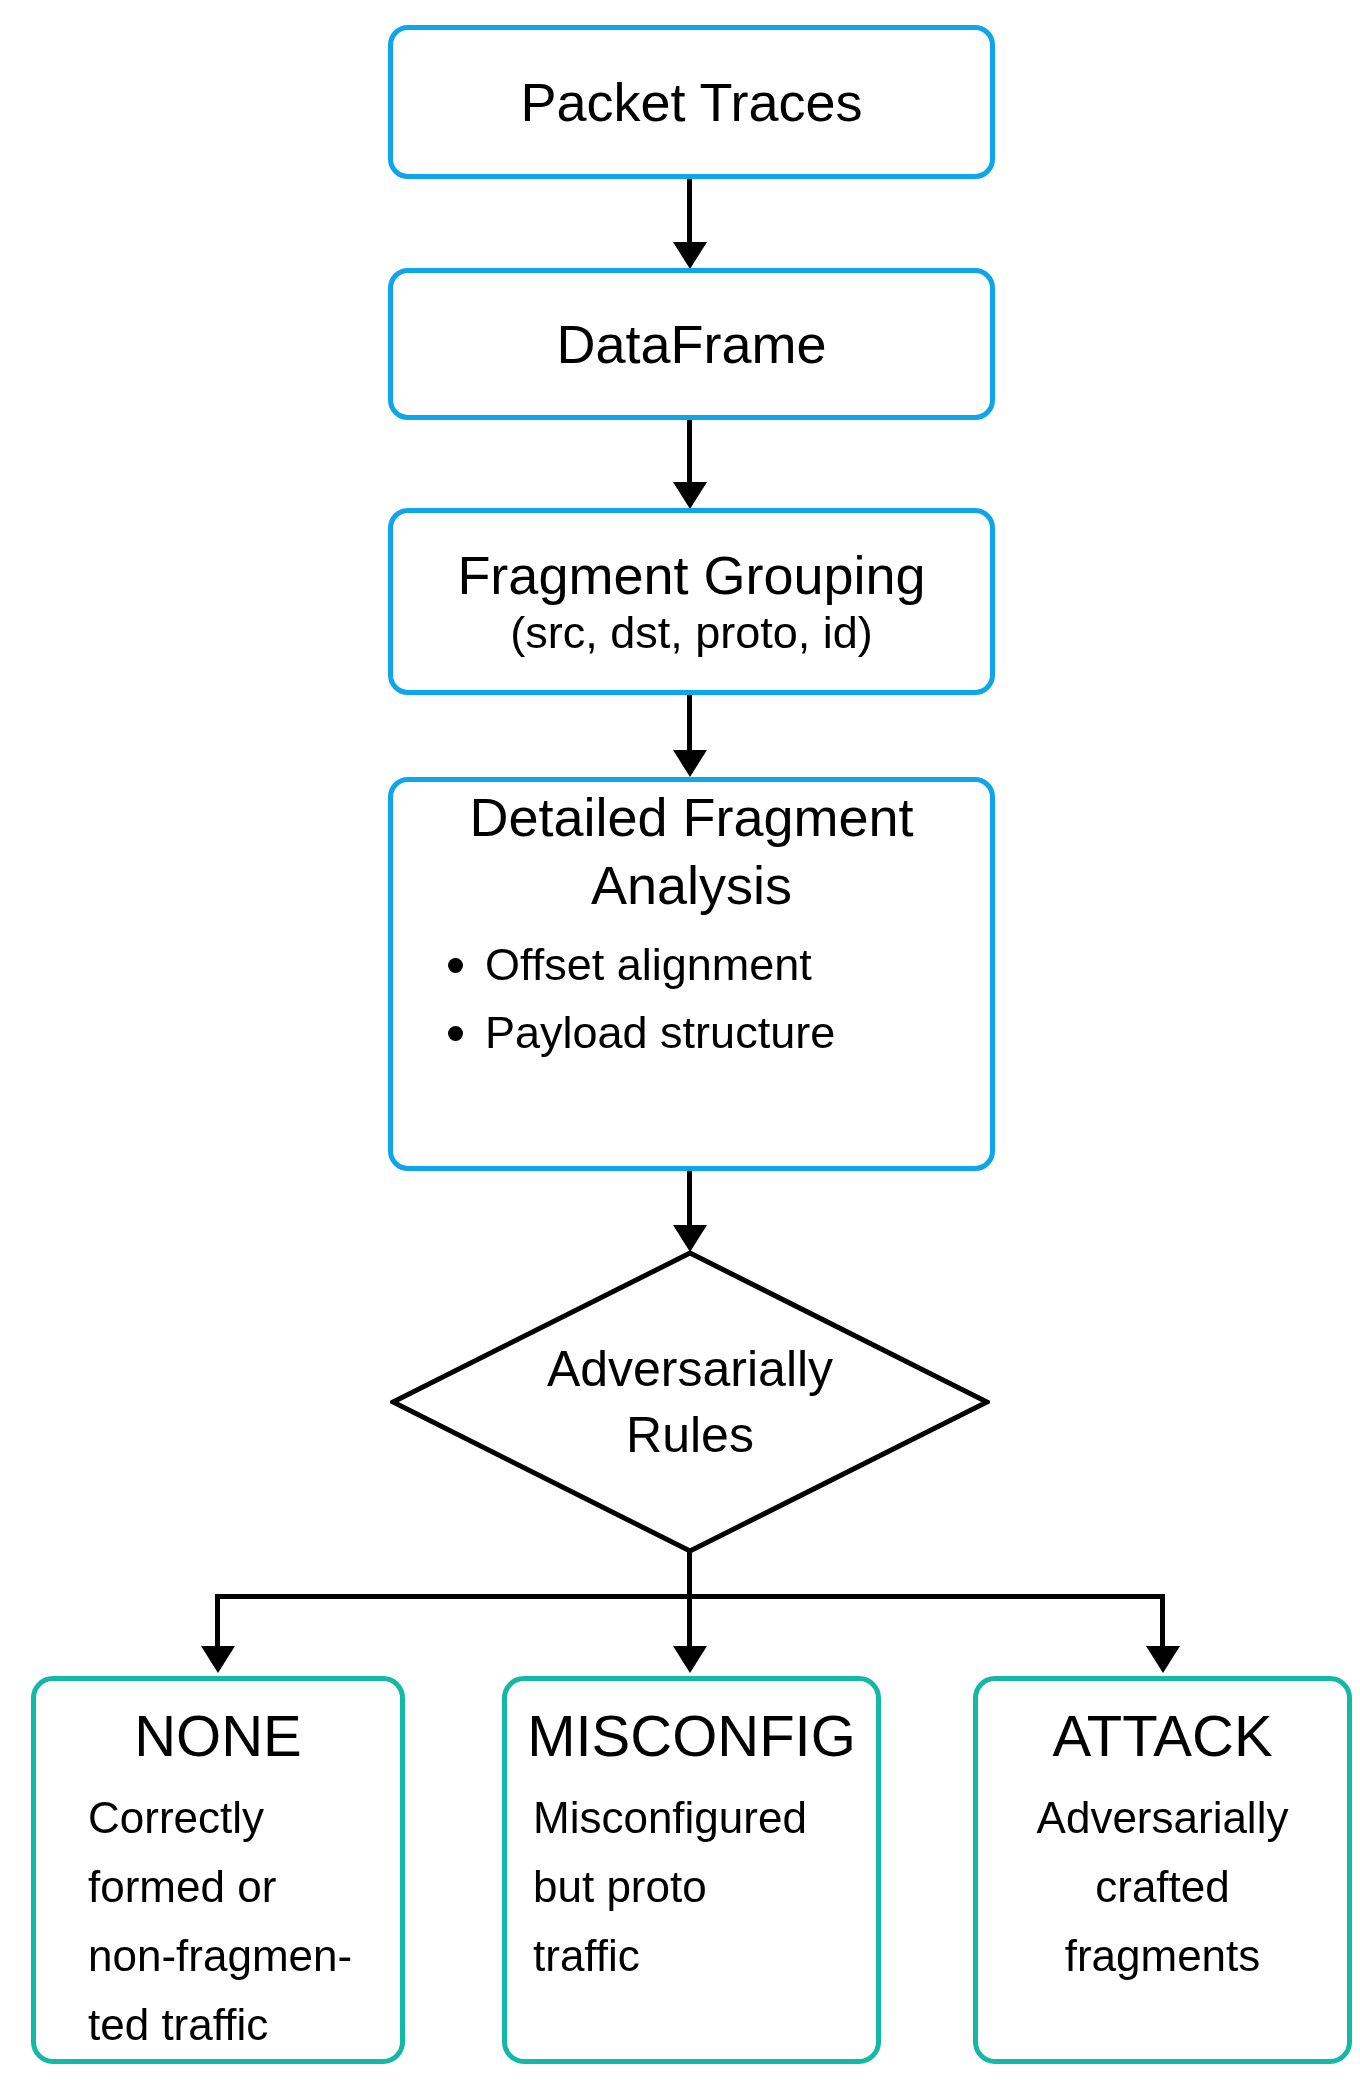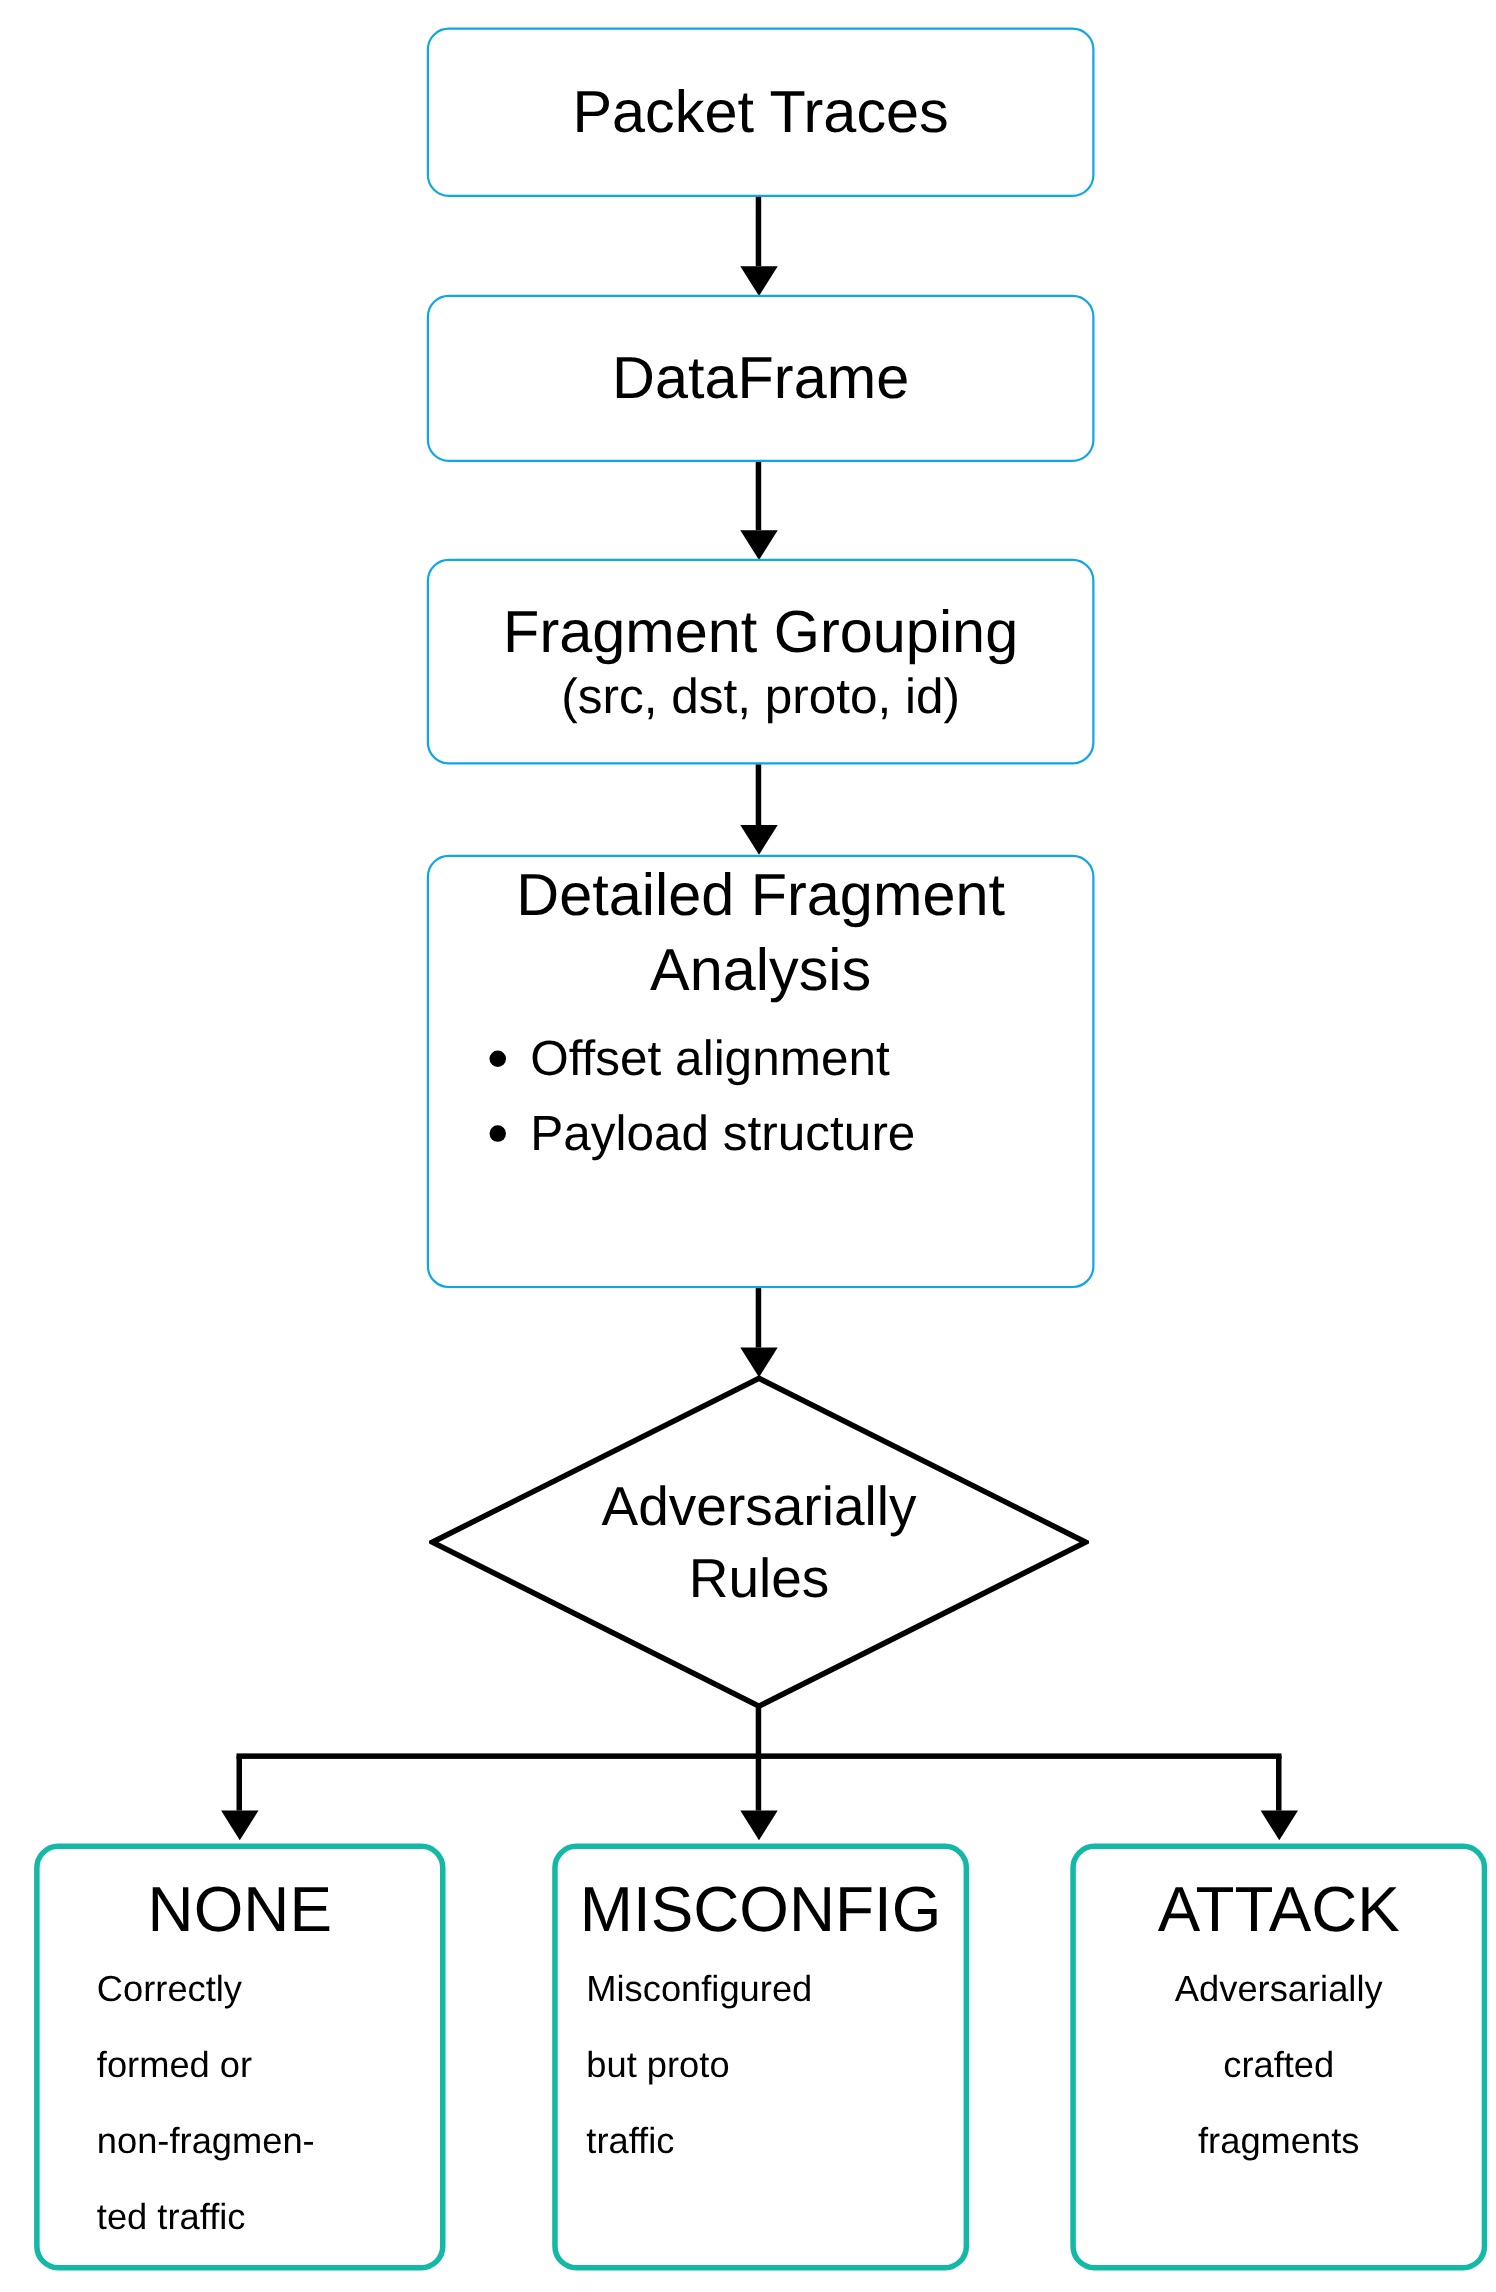--- a/index.html
+++ b/index.html
@@ -8,21 +8,21 @@
     width:1360px;height:2084px;
     background:#ffffff;
     font-family:"Liberation Sans", sans-serif;
     color:#000000;
     overflow:hidden;
   }
   .box{
     position:absolute;
     left:388px;width:607px;
     box-sizing:border-box;
-    border:2px solid #0ea5e9;
+    border:5px solid #0ea5e9;
     border-radius:20px;
     background:#fff;
     display:flex;flex-direction:column;
     align-items:center;justify-content:center;
     text-align:center;
   }
   .node-title{font-size:54px;line-height:62px;}
   .node-subtitle{font-size:45px;line-height:54px;}
   .vline{position:absolute;width:5px;background:#000;}
   .hline{position:absolute;height:5px;background:#000;}
@@ -42,21 +42,21 @@
     display:flex;flex-direction:column;align-items:center;justify-content:center;
     font-size:50px;line-height:66px;text-align:center;
   }
   .obox{
     position:absolute;top:1676px;height:388px;
     box-sizing:border-box;
     border:5px solid #14b8a6;border-radius:22px;background:#fff;
     overflow:hidden;
   }
   .obox-title{font-size:58px;line-height:58px;margin-top:26px;text-align:center;}
-  .obox-body{font-size:33px;line-height:69px;margin-top:8px;}
+  .obox-body{font-size:44px;line-height:69px;margin-top:18px;}
   .align-left{text-align:left;}
   .align-center{text-align:center;}
 </style>
 </head>
 <body>
 
 <div class="canvas">
 
   <div class="box" style="top:25px;height:154px;">
     <div class="node-title">Packet Traces</div>

